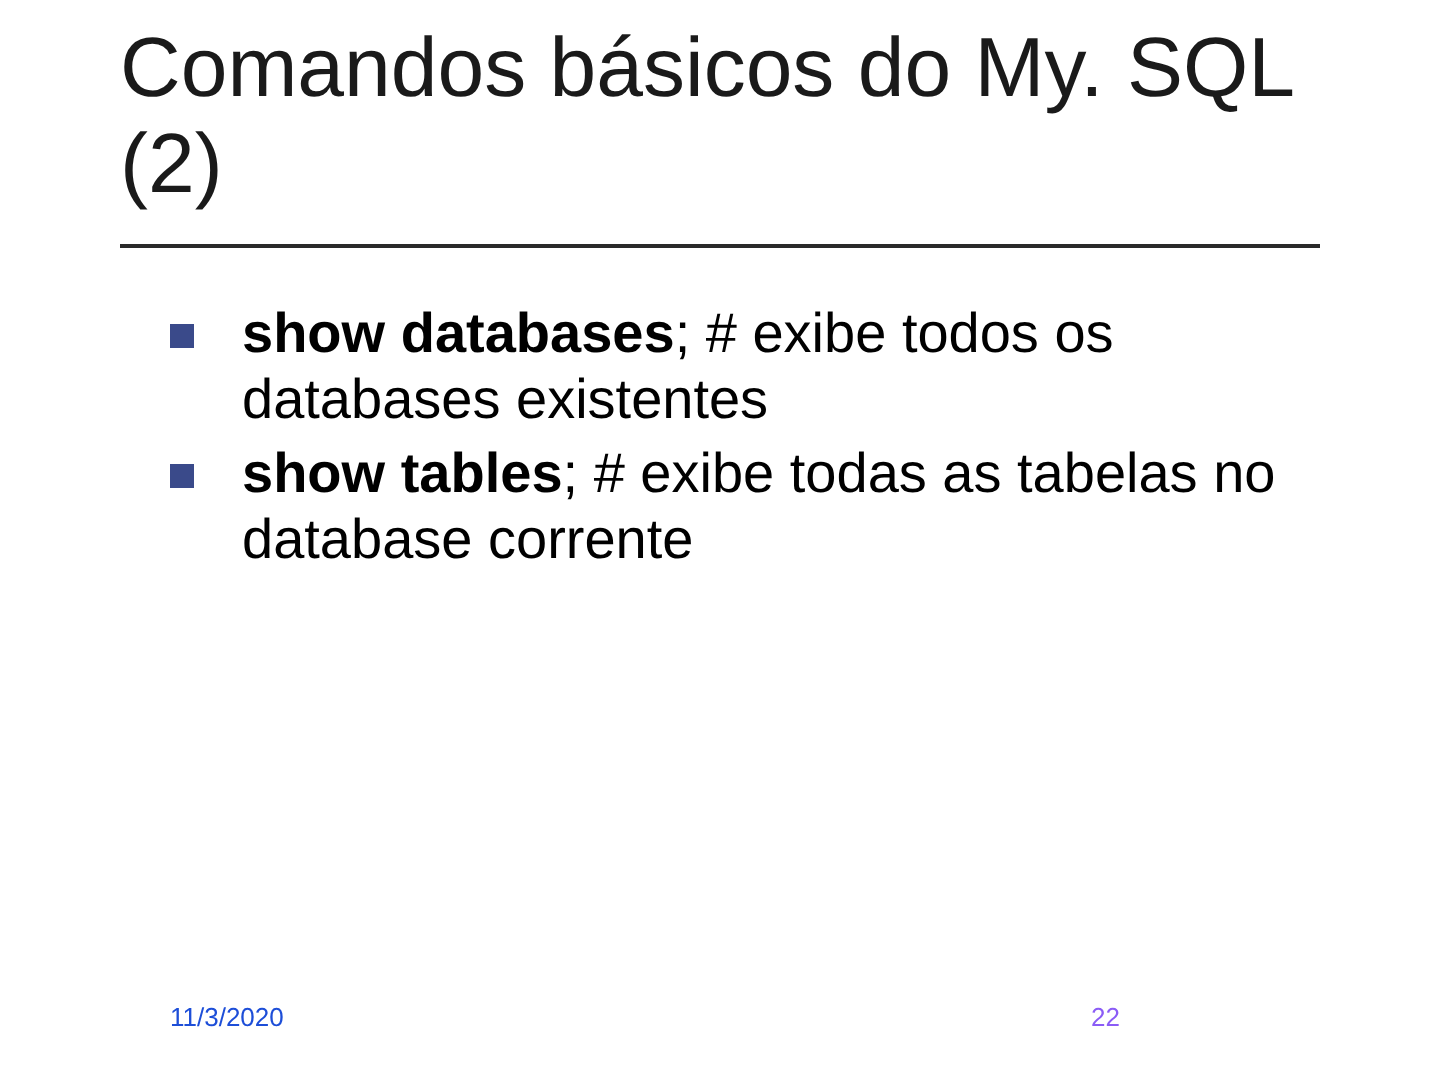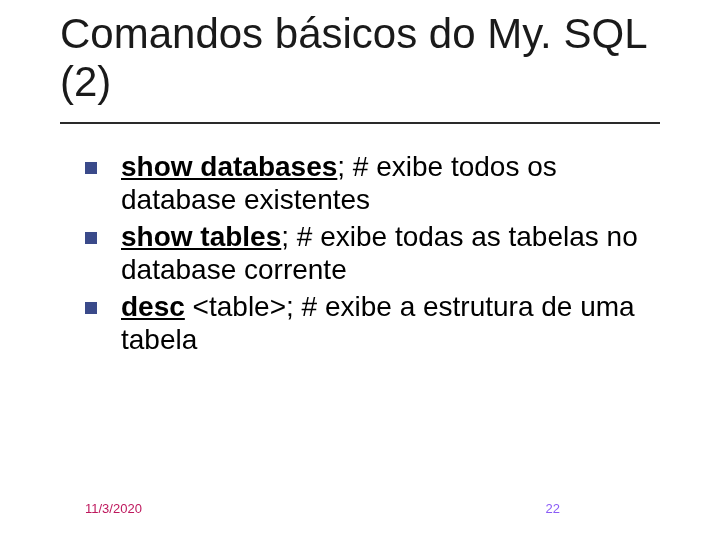--- a/index.html
+++ b/index.html
@@ -49,27 +49,27 @@
     margin-bottom: 4px;
   }
   .bullet {
     position: absolute;
     left: 0;
     top: 12px;
     width: 12px;
     height: 12px;
     background: #3a4a8a;
   }
-  b { font-weight: bold; text-decoration: underline; }
+  b { font-weight: bold; }
   .footer-date {
     position: absolute;
     left: 85px;
     bottom: 24px;
     font-size: 13px;
-    color: #be185d;
+    color: #1d4ed8;
   }
   .footer-page {
     position: absolute;
     right: 40px;
     bottom: 24px;
     font-size: 13px;
     color: #8b5cf6;
   }
 </style>
 </head>
@@ -77,32 +77,28 @@
 
 <div class="slide">
 
   <div class="title">Comandos básicos do My. SQL (2)</div>
   <div class="title-rule"></div>
 
   <div class="body">
 
     <div class="item">
       <span class="bullet"></span>
-      <b>show databases</b><span>; # exibe todos os database existentes</span>
+      <b>show databases</b><span>; # exibe todos os databases existentes</span>
     </div>
 
 
     <div class="item">
       <span class="bullet"></span>
       <b>show tables</b><span>; # exibe todas as tabelas no database corrente</span>
     </div>
 
-    <div class="item">
-      <span class="bullet"></span>
-      <b>desc</b><span> &lt;table&gt;; # exibe a estrutura de uma tabela</span>
-    </div>
 
   </div>
 
   <div class="footer-date">11/3/2020</div>
   <div class="footer-page">22</div>
 
 </div>
 
 </body></html>

